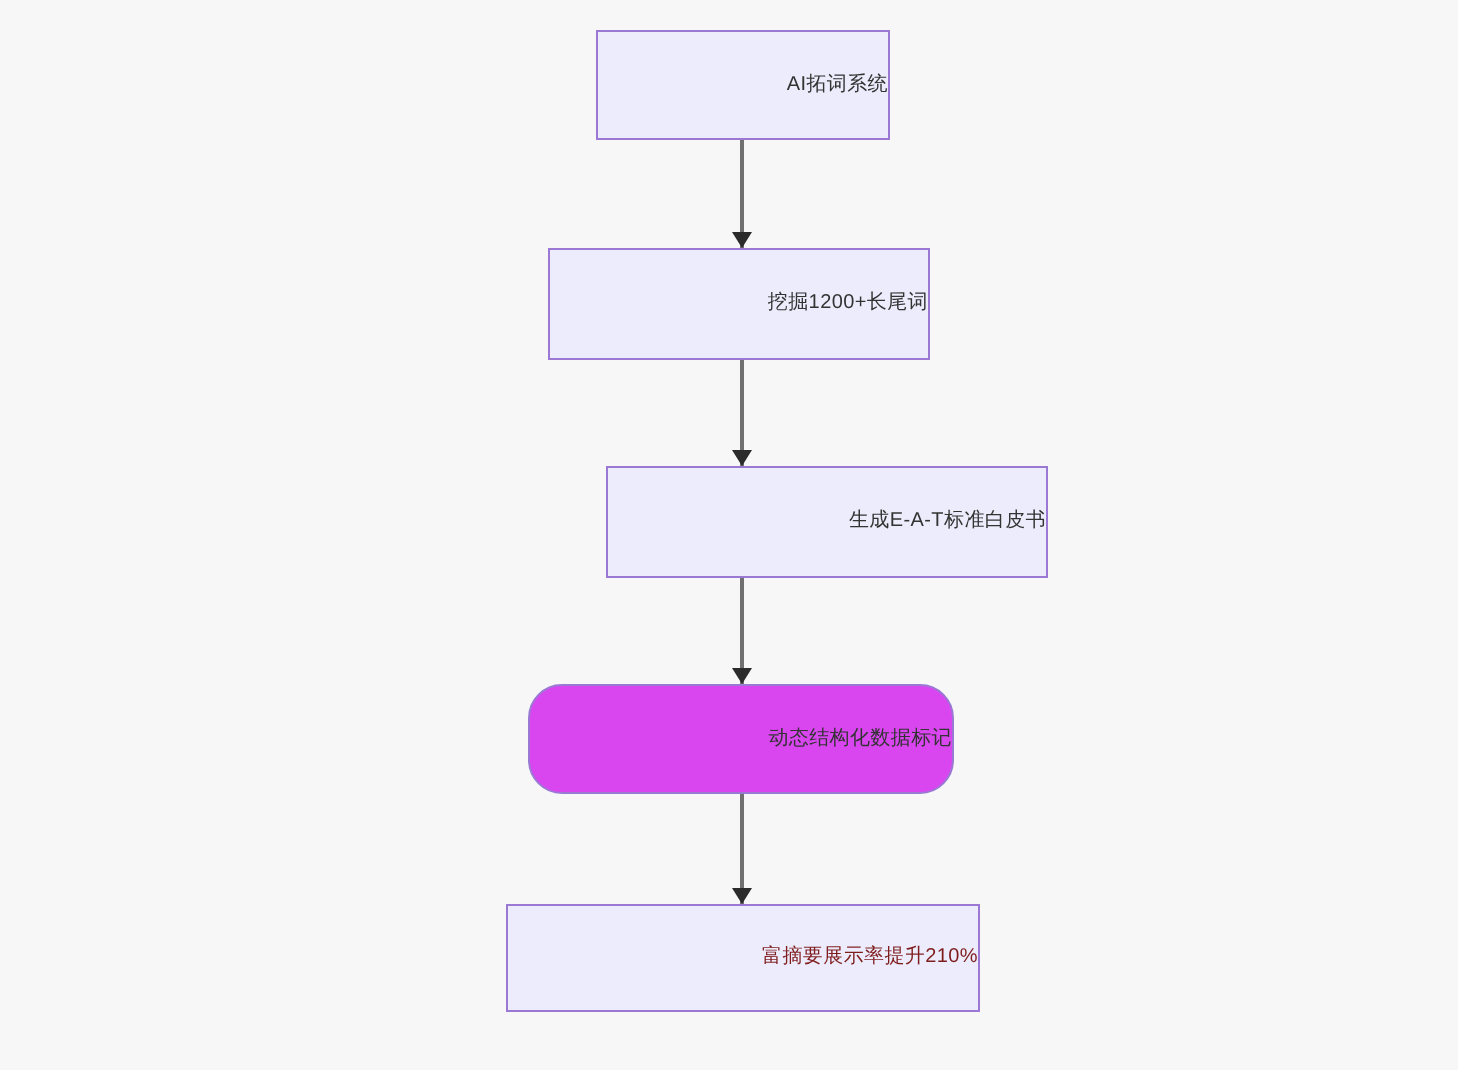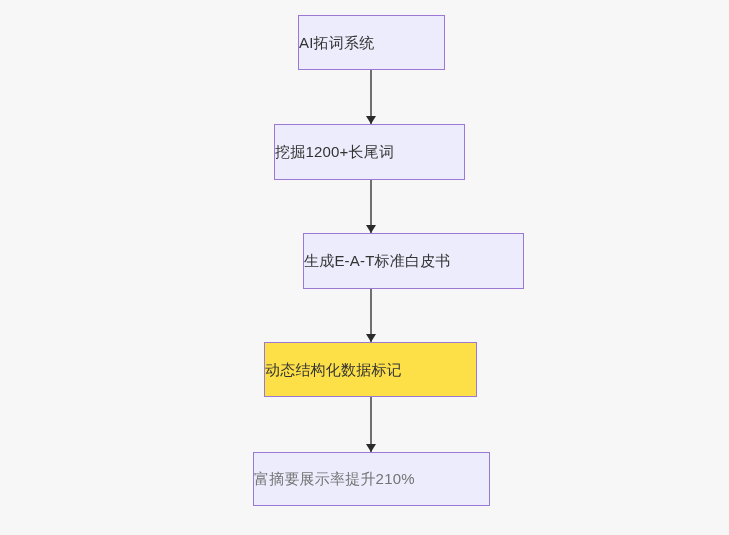--- a/index.html
+++ b/index.html
@@ -19,22 +19,22 @@
     height: 535px;
   }
   .node {
     position: absolute;
     box-sizing: border-box;
     background: #ececfc;
     border: 1.6px solid #9a78d4;
     color: #333333;
     display: flex;
     align-items: center;
-    justify-content: flex-start;
-    font-size: 15px;
+    justify-content: flex-end;
+    font-size: 10px;
     line-height: 1.2;
     letter-spacing: 0.2px;
     white-space: nowrap;
   }
   .node-label {
     display: block;
   }
   .connector {
     position: absolute;
     width: 0;
@@ -82,20 +82,20 @@
 
   <div class="node" style="left: 298px; top: 15px; width: 147px; height: 55px; background: rgb(236, 236, 252); border-color: rgb(154, 120, 212); color: rgb(51, 51, 51);">
     <span class="node-label">AI拓词系统</span>
   </div>
   <div class="node" style="left: 274px; top: 124px; width: 191px; height: 56px; background: rgb(236, 236, 252); border-color: rgb(154, 120, 212); color: rgb(51, 51, 51);">
     <span class="node-label">挖掘1200+长尾词</span>
   </div>
   <div class="node" style="left: 261px; top: 233px; width: 221px; height: 56px; background: rgb(236, 236, 252); border-color: rgb(154, 120, 212); color: rgb(51, 51, 51); margin-left: 42px;">
     <span class="node-label">生成E-A-T标准白皮书</span>
   </div>
-  <div class="node" style="left: 264px; top: 342px; width: 213px; height: 55px; background: #fde047; border-color: rgb(154, 120, 212); color: rgb(51, 51, 51);">
+  <div class="node" style="left: 264px; top: 342px; width: 213px; height: 55px; background: #d946ef; border-color: rgb(154, 120, 212); color: rgb(51, 51, 51); border-radius: 17px;">
     <span class="node-label">动态结构化数据标记</span>
   </div>
-  <div class="node" style="left: 253px; top: 452px; width: 237px; height: 54px; background: rgb(236, 236, 252); border-color: rgb(154, 120, 212); color: #737373;">
+  <div class="node" style="left: 253px; top: 452px; width: 237px; height: 54px; background: rgb(236, 236, 252); border-color: rgb(154, 120, 212); color: #7f1d1d;">
     <span class="node-label">富摘要展示率提升210%</span>
   </div>
 
 </div>
 
 </body></html>

